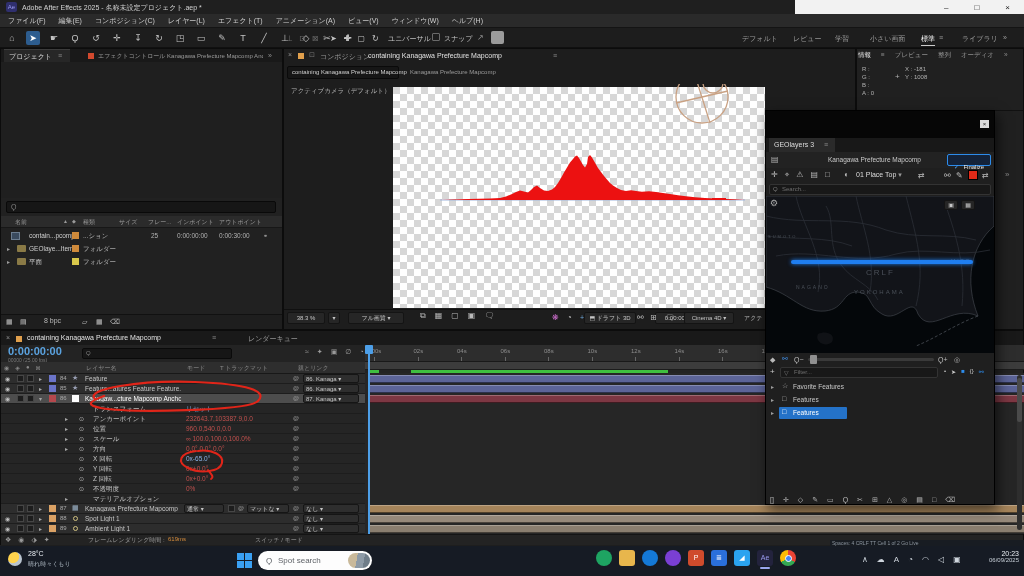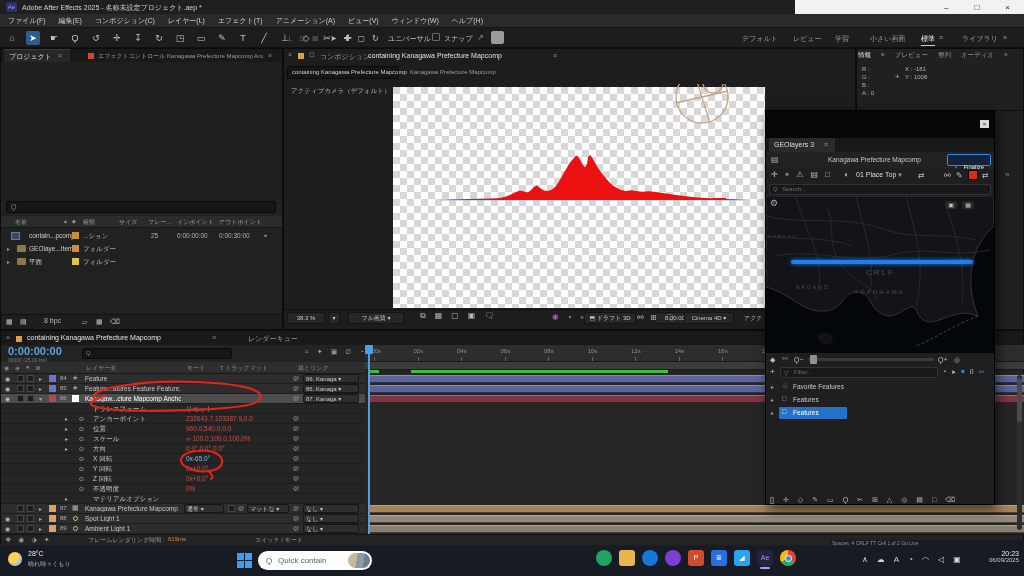--- a/index.html
+++ b/index.html
@@ -570,21 +570,21 @@
     <span class="t" style="position:absolute;left:20px;top:10px;font-size:6px;color:#aeb8c2">晴れ時々くもり</span>
   </div>
   <div class="a" style="left:237px;top:553px;width:15px;height:15px;z-index:51;display:grid;grid-template-columns:7px 7px;grid-gap:1px">
     <span style="background:#3aa0f3;width:7px;height:7px"></span>
       <span style="background:#3aa0f3;width:7px;height:7px"></span>
       <span style="background:#3aa0f3;width:7px;height:7px"></span>
       <span style="background:#3aa0f3;width:7px;height:7px"></span>
   </div>
   <div class="a" style="left:258px;top:551px;width:114px;height:19px;background:#fdfdfd;border-radius:10px;z-index: 51">
     <span class="t" style="position:absolute;left:8px;top:5px;font-size:8px;color:#5f6368">Ϙ</span>
-    <span class="t" style="position:absolute;left:20px;top:5px;font-size:8px;color:#5f6368">Quick contain</span>
+    <span class="t" style="position:absolute;left:20px;top:5px;font-size:8px;color:#5f6368">Spot search</span>
     <span style="position:absolute;right:2px;top:2px;width:22px;height:15px;border-radius:8px;background:linear-gradient(100deg,#c9b99a 0 40%,#8d9aa6 40% 70%,#6f7d89 70%)"></span>
   </div>
   <div class="a" id="taskbar-apps" style="left:596px;top:550px;display:flex;gap:7px;z-index:51">
       <span style="position:relative;width:16px;height:19px;display:inline-block">
         <span style="position:absolute;left:0;top:0;width:16px;height:16px;border-radius:50%;background:#1ea462;color:#fff;font-size:7px;line-height:16px;text-align:center;overflow:hidden"></span>
       </span>
       <span style="position:relative;width:16px;height:19px;display:inline-block">
         <span style="position:absolute;left:0;top:0;width:16px;height:16px;border-radius:3px;background:#e8b64c;color:#fff;font-size:7px;line-height:16px;text-align:center;overflow:hidden"></span>
       </span>
       <span style="position:relative;width:16px;height:19px;display:inline-block">

